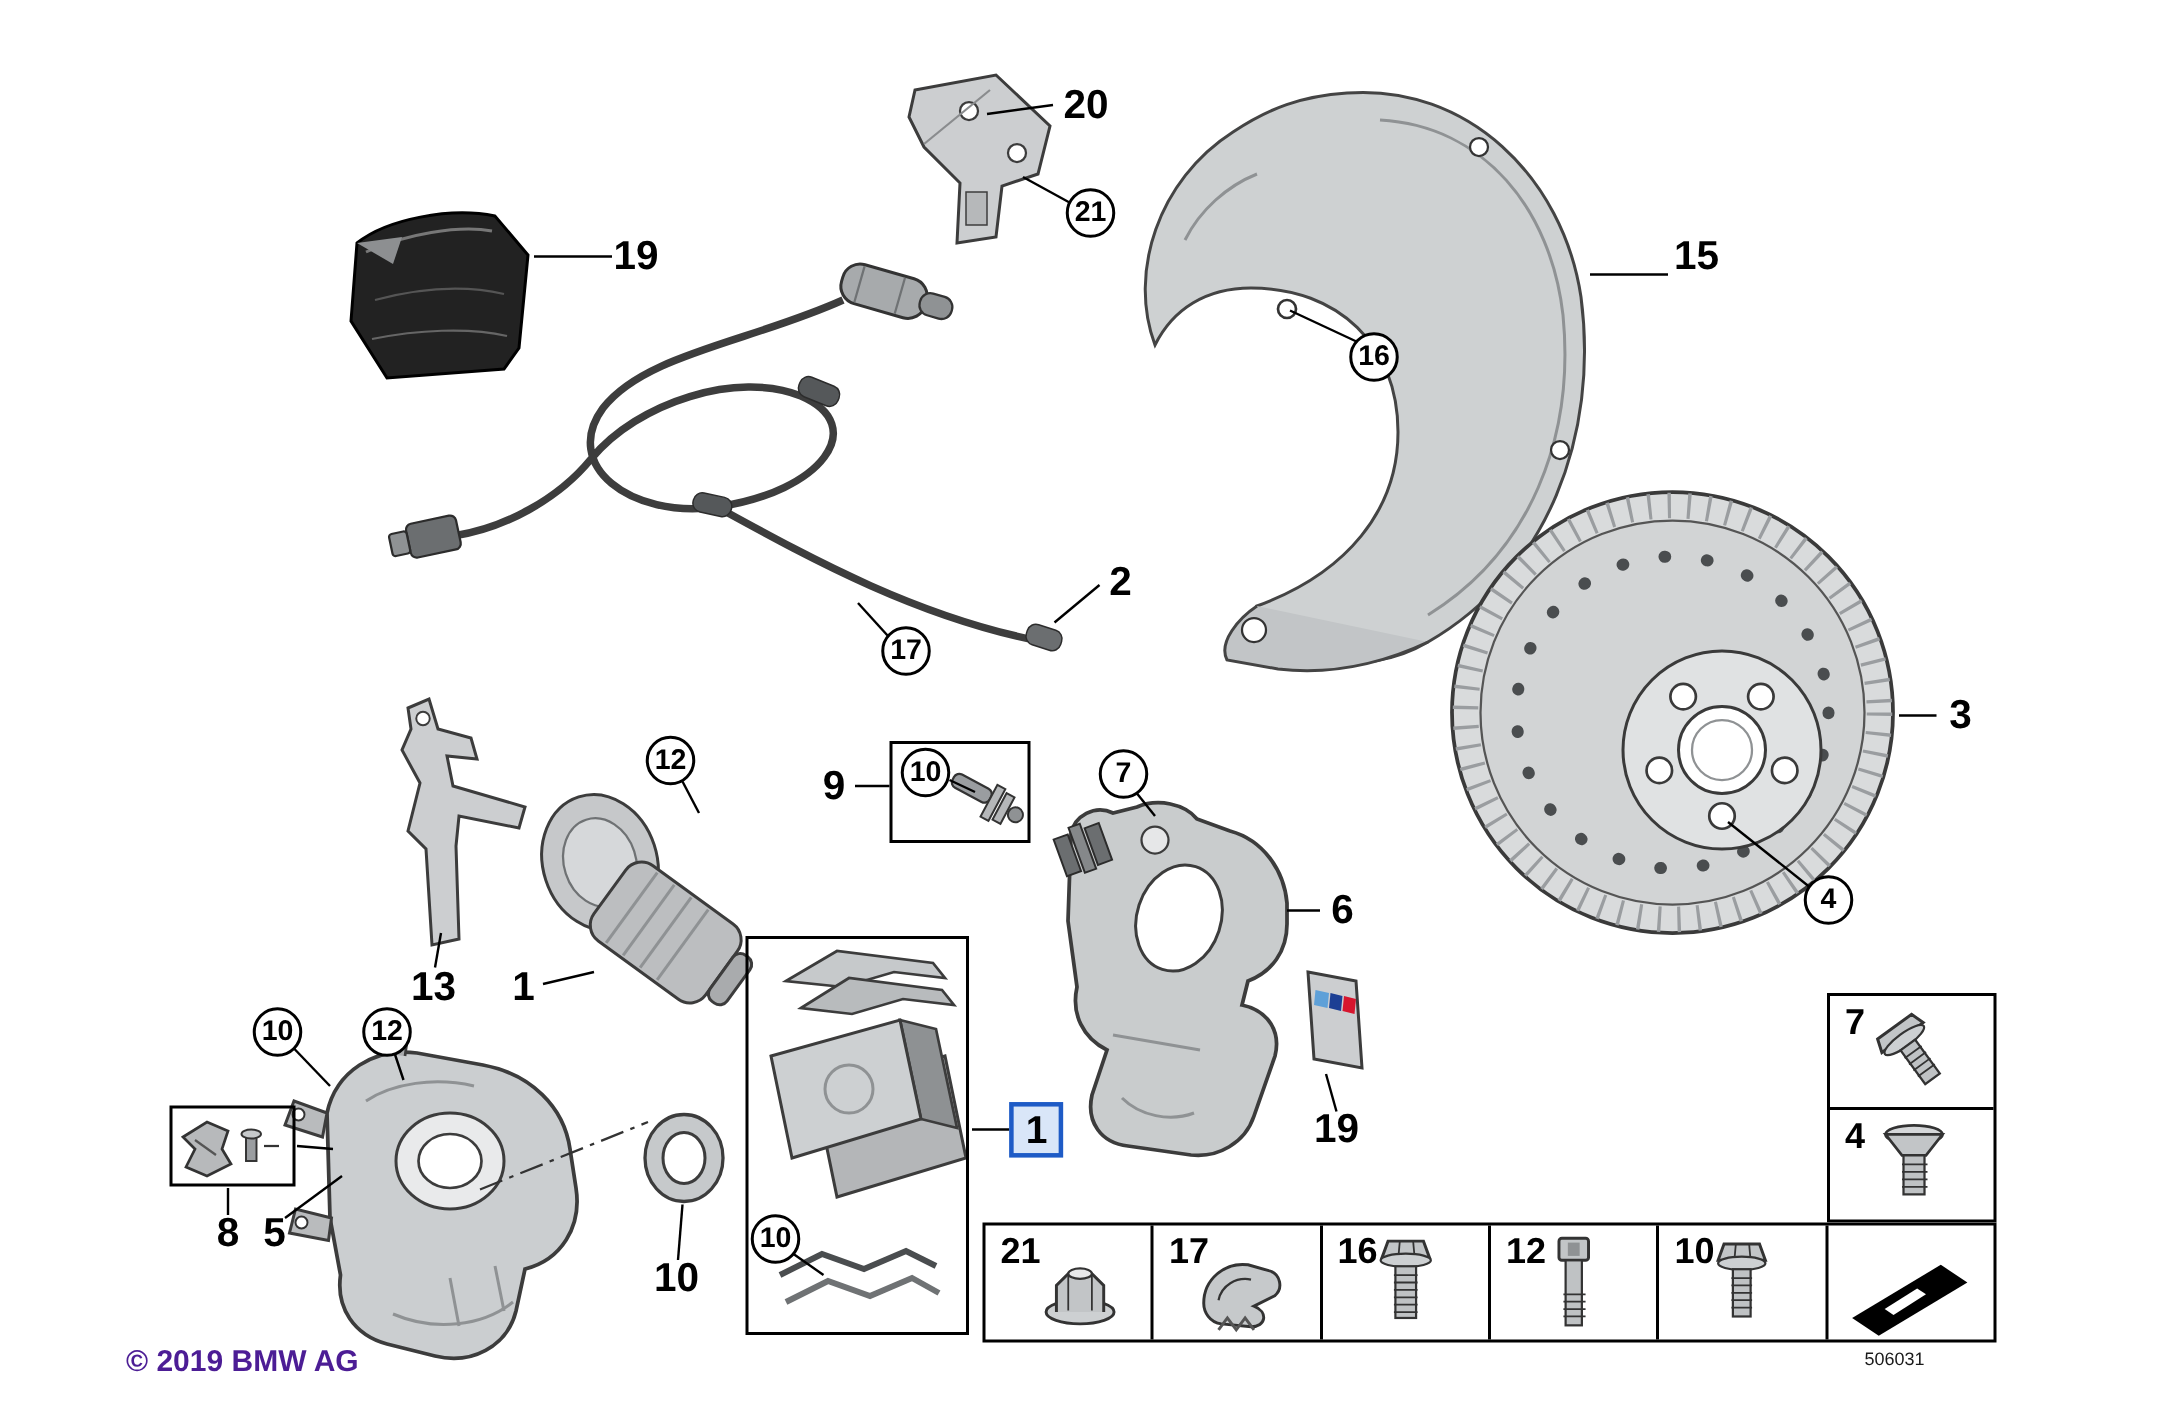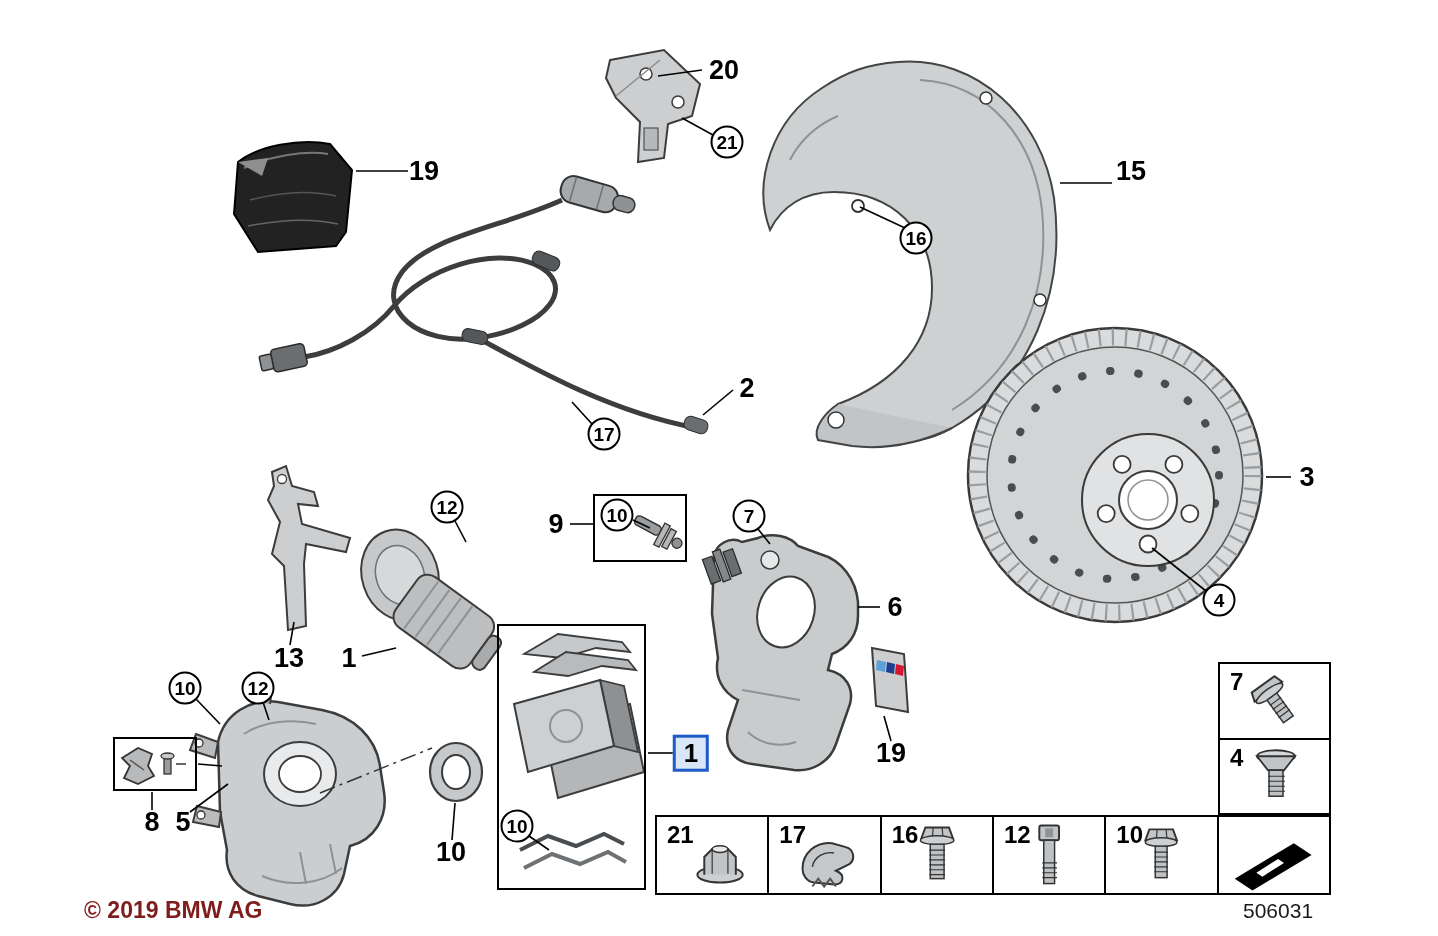--- a/index.html
+++ b/index.html
@@ -11,22 +11,22 @@
   .highlight-label { position:absolute; transform:translate(-50%,-50%); border:3px solid var(--hl-border,#1e5bc6); background:var(--hl-fill,#d9e6f8); color:#000; padding:1px 8px; font-weight:bold; font-size:26px; line-height:1.1; }
   .part-box { position:absolute; border:2px solid #000; background:transparent; }
   .fastener-table { position:absolute; left:655px; top:815px; width:676px; height:80px; display:flex; border:2px solid #000; background:#fff; }
   .fcell { flex:1; position:relative; border-left:2px solid #000; }
   .fcell:first-child { border-left:none; }
   .cell-num { position:absolute; left:10px; top:4px; font-weight:bold; font-size:24px; color:#000; }
   .cell-icon { position:absolute; left:0; top:0; width:100%; height:100%; }
   .side-table { position:absolute; left:1218px; top:662px; width:113px; height:153px; display:flex; flex-direction:column; border:2px solid #000; background:#fff; }
   .scell { flex:1; position:relative; }
   .scell + .scell { border-top:2px solid #000; }
-  .footer-copyright { position:absolute; left:84px; top:897px; font-weight:bold; font-size:23px; color:#7f1d1d; }
-  .footer-code { position:absolute; left:1243px; top:899px; font-size:21px; color:#1a1a1a; }
+  .footer-copyright { position:absolute; left:84px; top:897px; font-weight:bold; font-size:20px; color:#4c1d95; }
+  .footer-code { position:absolute; left:1243px; top:899px; font-size:12px; color:#1a1a1a; }
 </style>
 </head>
 <body>
 
 <div class="stage">
 
   <svg class="drawing" viewBox="0 0 1438 936" xmlns="http://www.w3.org/2000/svg">
 
     <g>
       <path d="M238 162 C 258 146, 300 138, 330 144 L 352 170 L 346 232 L 336 246 L 258 252 L 234 214 Z" fill="#222" stroke="#000" stroke-width="2"></path>

